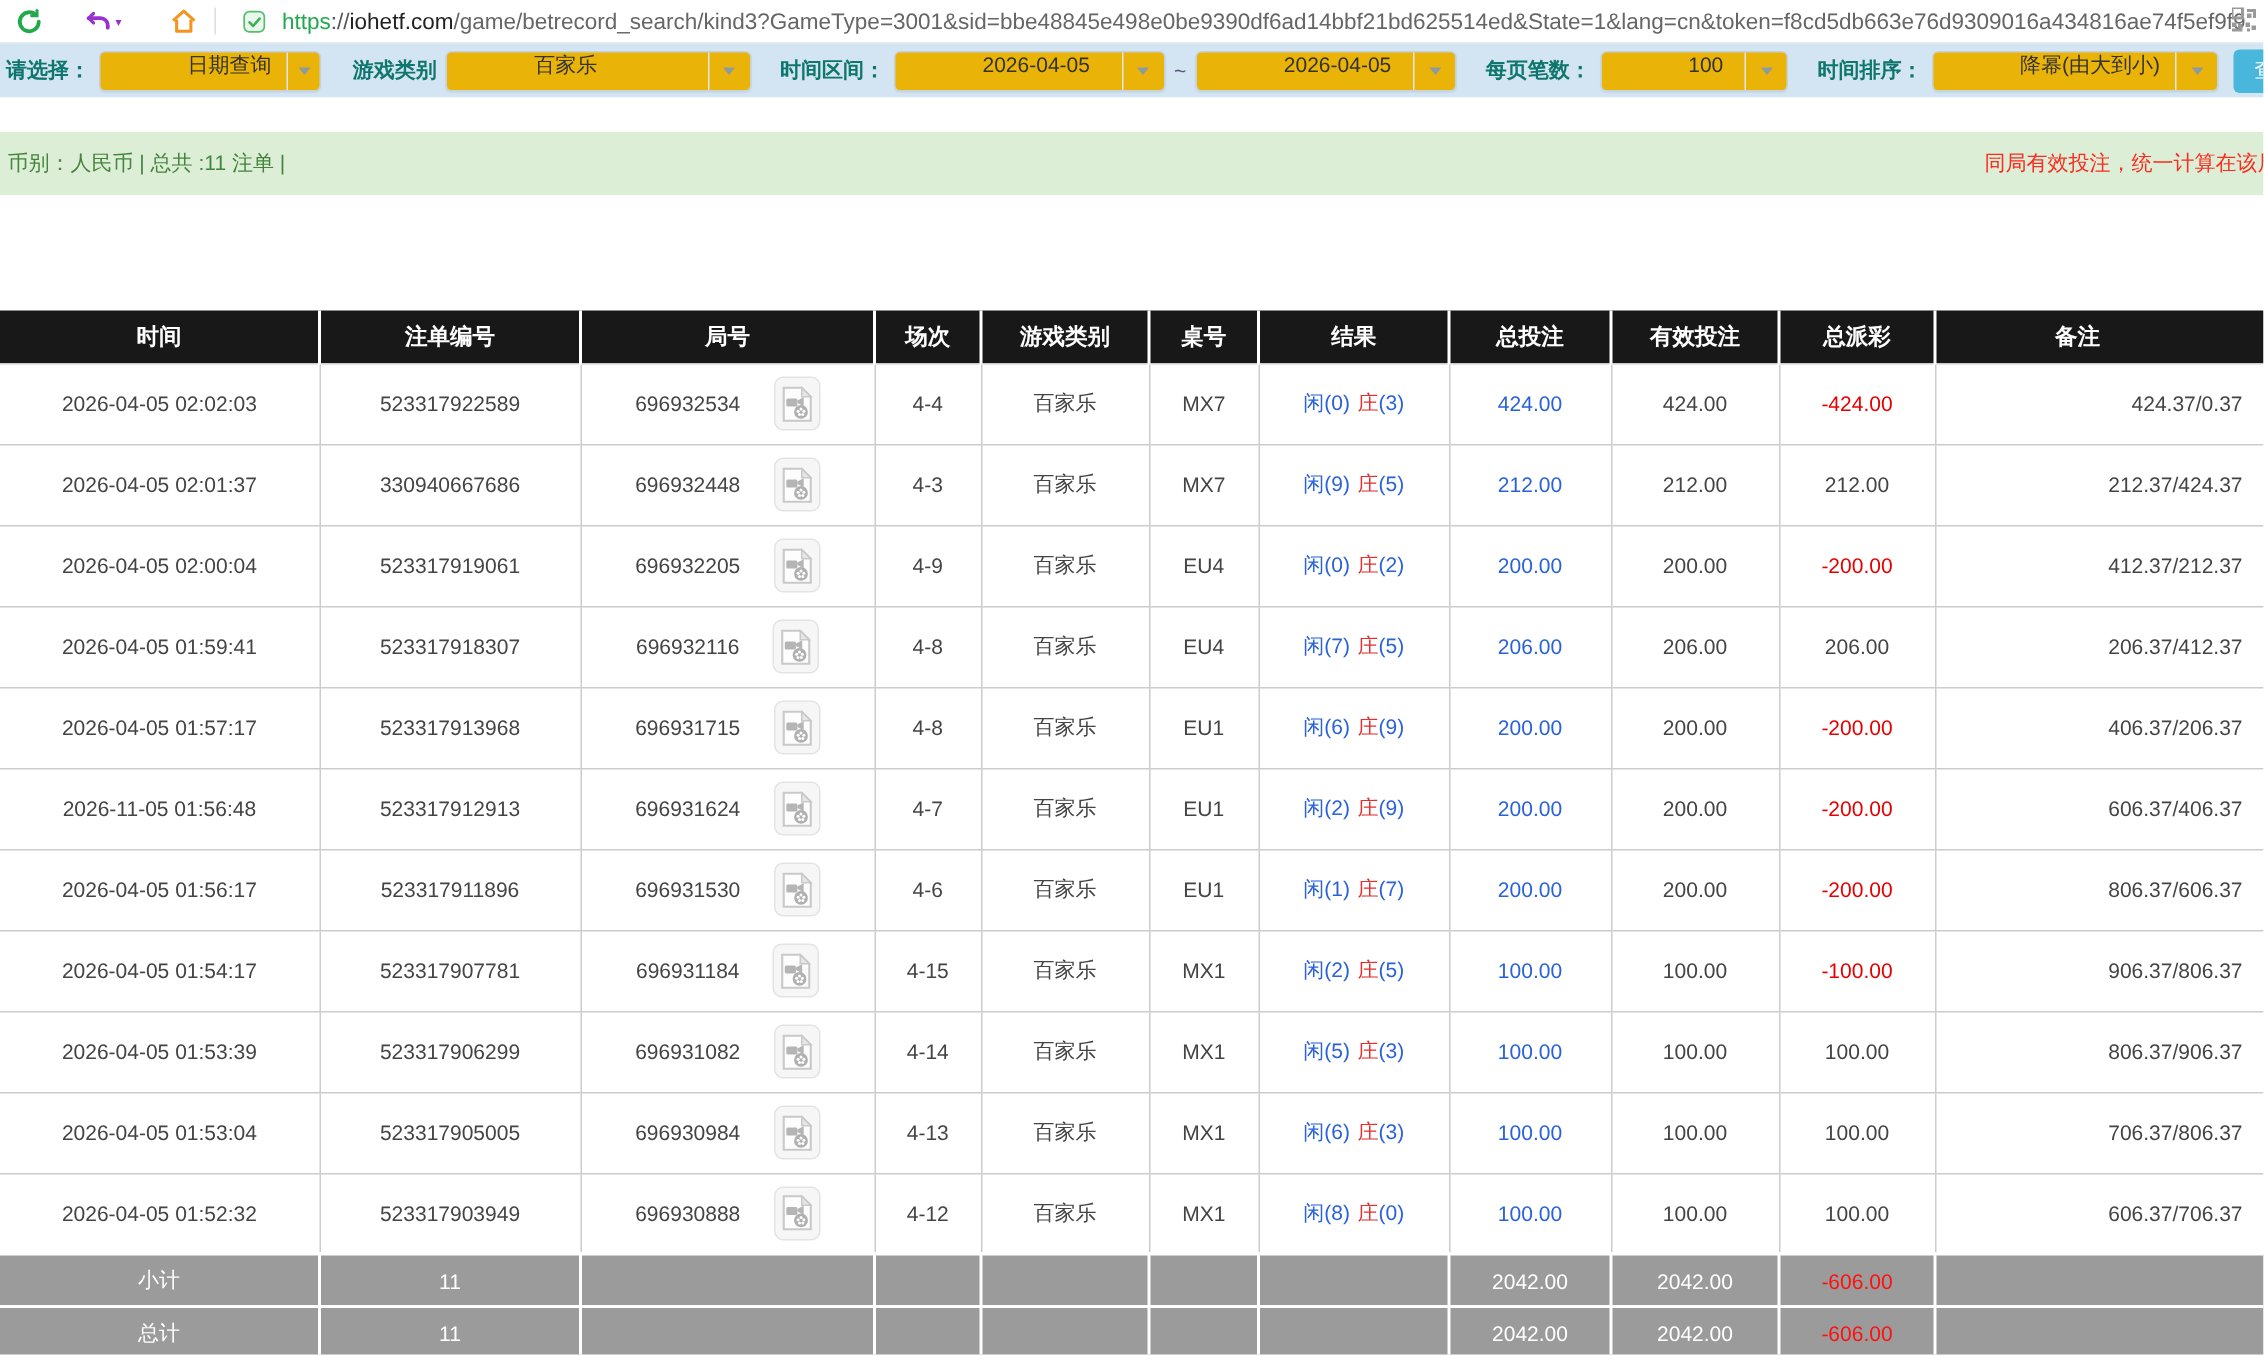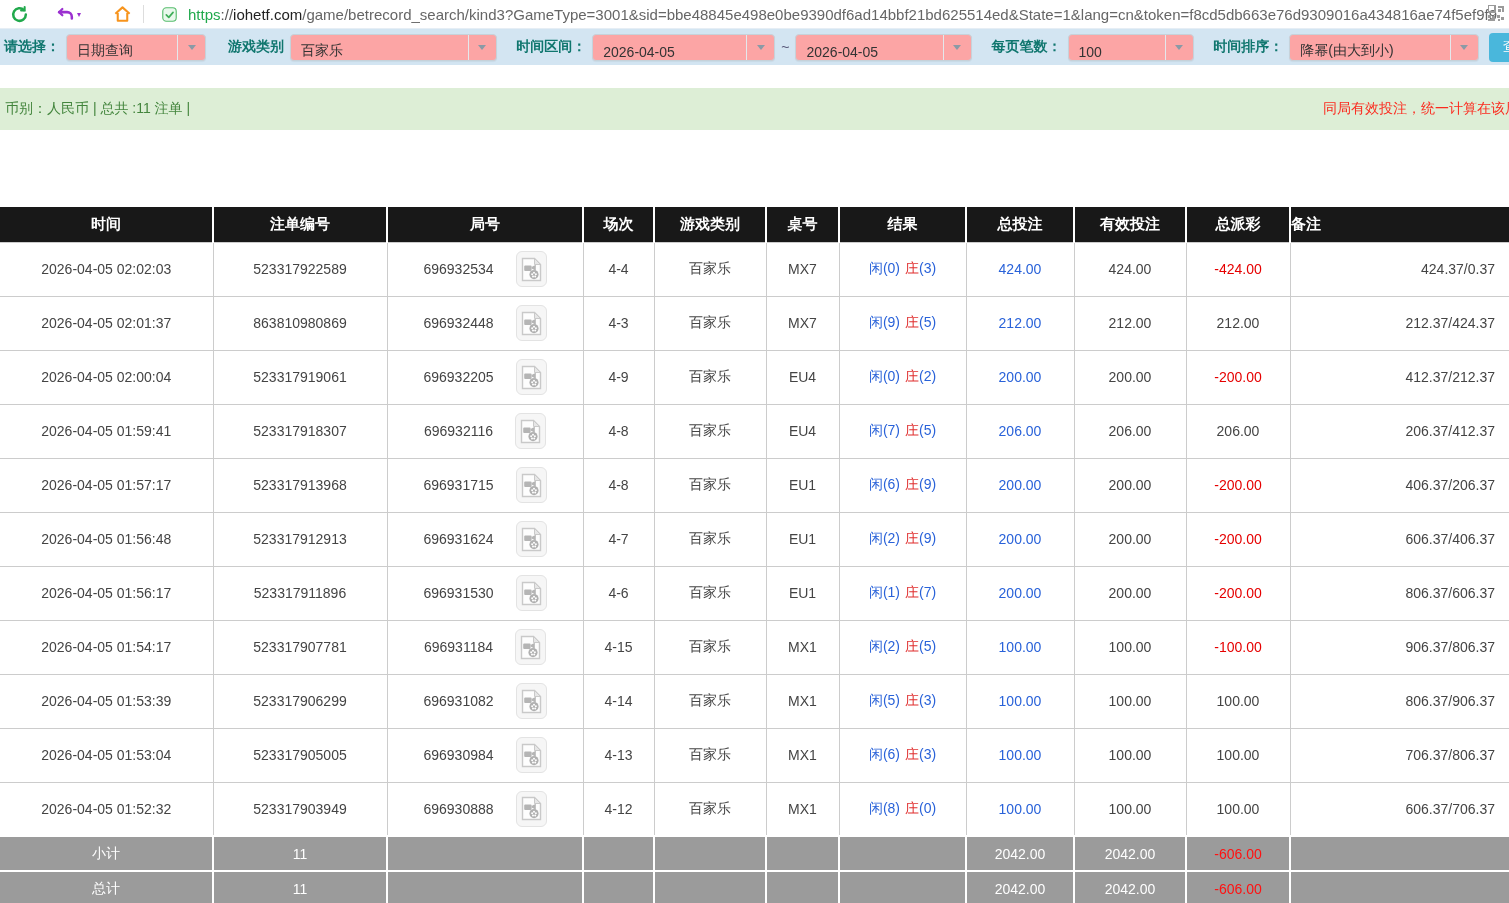--- a/index.html
+++ b/index.html
@@ -19,22 +19,22 @@
   .url-scheme { color:#21a94c; }
   .url-sep { color:#555; }
   .url-domain { color:#222; }
   .url-path { color:#666; }
   .qr-box { position:absolute; right:4px; top:5px; width:17px; height:17px; cursor:pointer; }
 
   
   .filter-bar { height:37px; background:#d3e5f2; display:flex; align-items:center;
     padding-left:4px; gap:6px; white-space:nowrap; overflow:hidden; border-top:1px solid #e6eef5; }
   .f-label { color:#0f766e; font-weight:bold; font-size:14px; }
-  .f-select { height:27px; background:#fca5a5; border:1px solid #c6d2da; border-radius:4px;
-    display:inline-flex; align-items:flex-end; cursor:pointer; box-shadow:0 1px 1px rgba(0,0,0,0.05); }
+  .f-select { height:27px; background:#eab308; border:1px solid #c6d2da; border-radius:4px;
+    display:inline-flex; align-items:flex-start; cursor:pointer; box-shadow:0 1px 1px rgba(0,0,0,0.05);padding-left:48px; }
   .f-select .val { padding:0 10px; font-size:14px; color:#333; }
   .f-select .arrow-box { width:28px; align-self:stretch; border-left:1px solid #e4e8ec;
     display:flex; align-items:center; justify-content:center; }
   .tri-down { width:0; height:0; border-left:4px solid transparent;
     border-right:4px solid transparent; border-top:5px solid #8a9aa6; }
   .tilde { color:#557; font-size:14px; }
   .search-btn { height:29px; min-width:56px; background:#49b7dc; color:#fff; border:none;
     border-radius:4px; font-size:14px; margin-left:4px; margin-right:-36px; cursor:pointer;
     padding:0 12px; flex-shrink:0; }
 
@@ -44,21 +44,21 @@
     justify-content:space-between; padding-left:5px; overflow:hidden; }
   .info-left { color:#43853d; font-size:14px;text-align:center; }
   .info-right { color:#fb2b1f; font-size:14px; margin-right:-10px; white-space:nowrap; }
   .gap2 { height:77px; background:#fff; }
 
   
   table.bets { width:1509px; border-collapse:collapse; table-layout:fixed; font-size:14px; color:#444; }
   thead th { background:#181818; color:#fff; font-size:15px; font-weight:bold;
     height:35px; text-align:center; border-left:2px solid #fff; }
   thead th:first-child { border-left:none; }
-  thead th.note-h { text-align:left; padding-right:30px; }
+  thead th.note-h { text-align:center; padding-right:30px; }
   tbody td { height:54px; border:1px solid #ccc; text-align:center; background:#fff; }
   tbody td.note { text-align:right; padding-right:14px; }
   tbody tr td:first-child { border-left:none; }
   tbody tr td:last-child { border-right:none; }
   .round-wrap { display:flex; align-items:center; justify-content:center; gap:22px; }
   .video-btn { display:inline-flex; align-items:center; justify-content:center;
     width:31px; height:36px; background:#f6f6f6; border:1px solid #e3e3e3;
     border-radius:6px; cursor:pointer; }
   .blue { color:#2962d9; }
   .red { color:#e03030; }
@@ -246,21 +246,21 @@
       <span class="blue p">闲(0)</span><span class="red">庄</span><span class="blue">(3)</span>
     </td>
     <td class="blue link">424.00</td>
     <td>424.00</td>
     <td class="sign-color neg">-424.00</td>
     <td class="note">424.37/0.37</td>
   </tr>
 
   <tr>
     <td>2026-04-05 02:01:37</td>
-    <td>863810980869</td>
+    <td>330940667686</td>
     <td>
       <span class="round-wrap">
         <span>696932448</span>
         <span class="video-btn">
           <svg width="21" height="25" viewBox="0 0 21 25">
             <path d="M1.5 1.5 h12 l6 6 v16 h-18 z" fill="#fdfdfd" stroke="#c9c9c9" stroke-width="1.4"></path>
             <path d="M13.5 1.5 l6 6 h-6 z" fill="#e6e6e6" stroke="#c9c9c9" stroke-width="1"></path>
             <rect x="3.2" y="8.6" width="7.4" height="5.4" rx="1" fill="#b5b5b5"></rect>
             <path d="M10.6 10 l4.2-2.2 v6 l-4.2-2.2 z" fill="#b5b5b5"></path>
             <circle cx="13" cy="17.6" r="4.6" fill="#b0b0b0"></circle>
@@ -381,21 +381,21 @@
     <td class="result-cell">
       <span class="blue p">闲(6)</span><span class="red">庄</span><span class="blue">(9)</span>
     </td>
     <td class="blue link">200.00</td>
     <td>200.00</td>
     <td class="sign-color neg">-200.00</td>
     <td class="note">406.37/206.37</td>
   </tr>
 
   <tr>
-    <td>2026-04-05 01:56:48</td>
+    <td>2026-11-05 01:56:48</td>
     <td>523317912913</td>
     <td>
       <span class="round-wrap">
         <span>696931624</span>
         <span class="video-btn">
           <svg width="21" height="25" viewBox="0 0 21 25">
             <path d="M1.5 1.5 h12 l6 6 v16 h-18 z" fill="#fdfdfd" stroke="#c9c9c9" stroke-width="1.4"></path>
             <path d="M13.5 1.5 l6 6 h-6 z" fill="#e6e6e6" stroke="#c9c9c9" stroke-width="1"></path>
             <rect x="3.2" y="8.6" width="7.4" height="5.4" rx="1" fill="#b5b5b5"></rect>
             <path d="M10.6 10 l4.2-2.2 v6 l-4.2-2.2 z" fill="#b5b5b5"></path>

